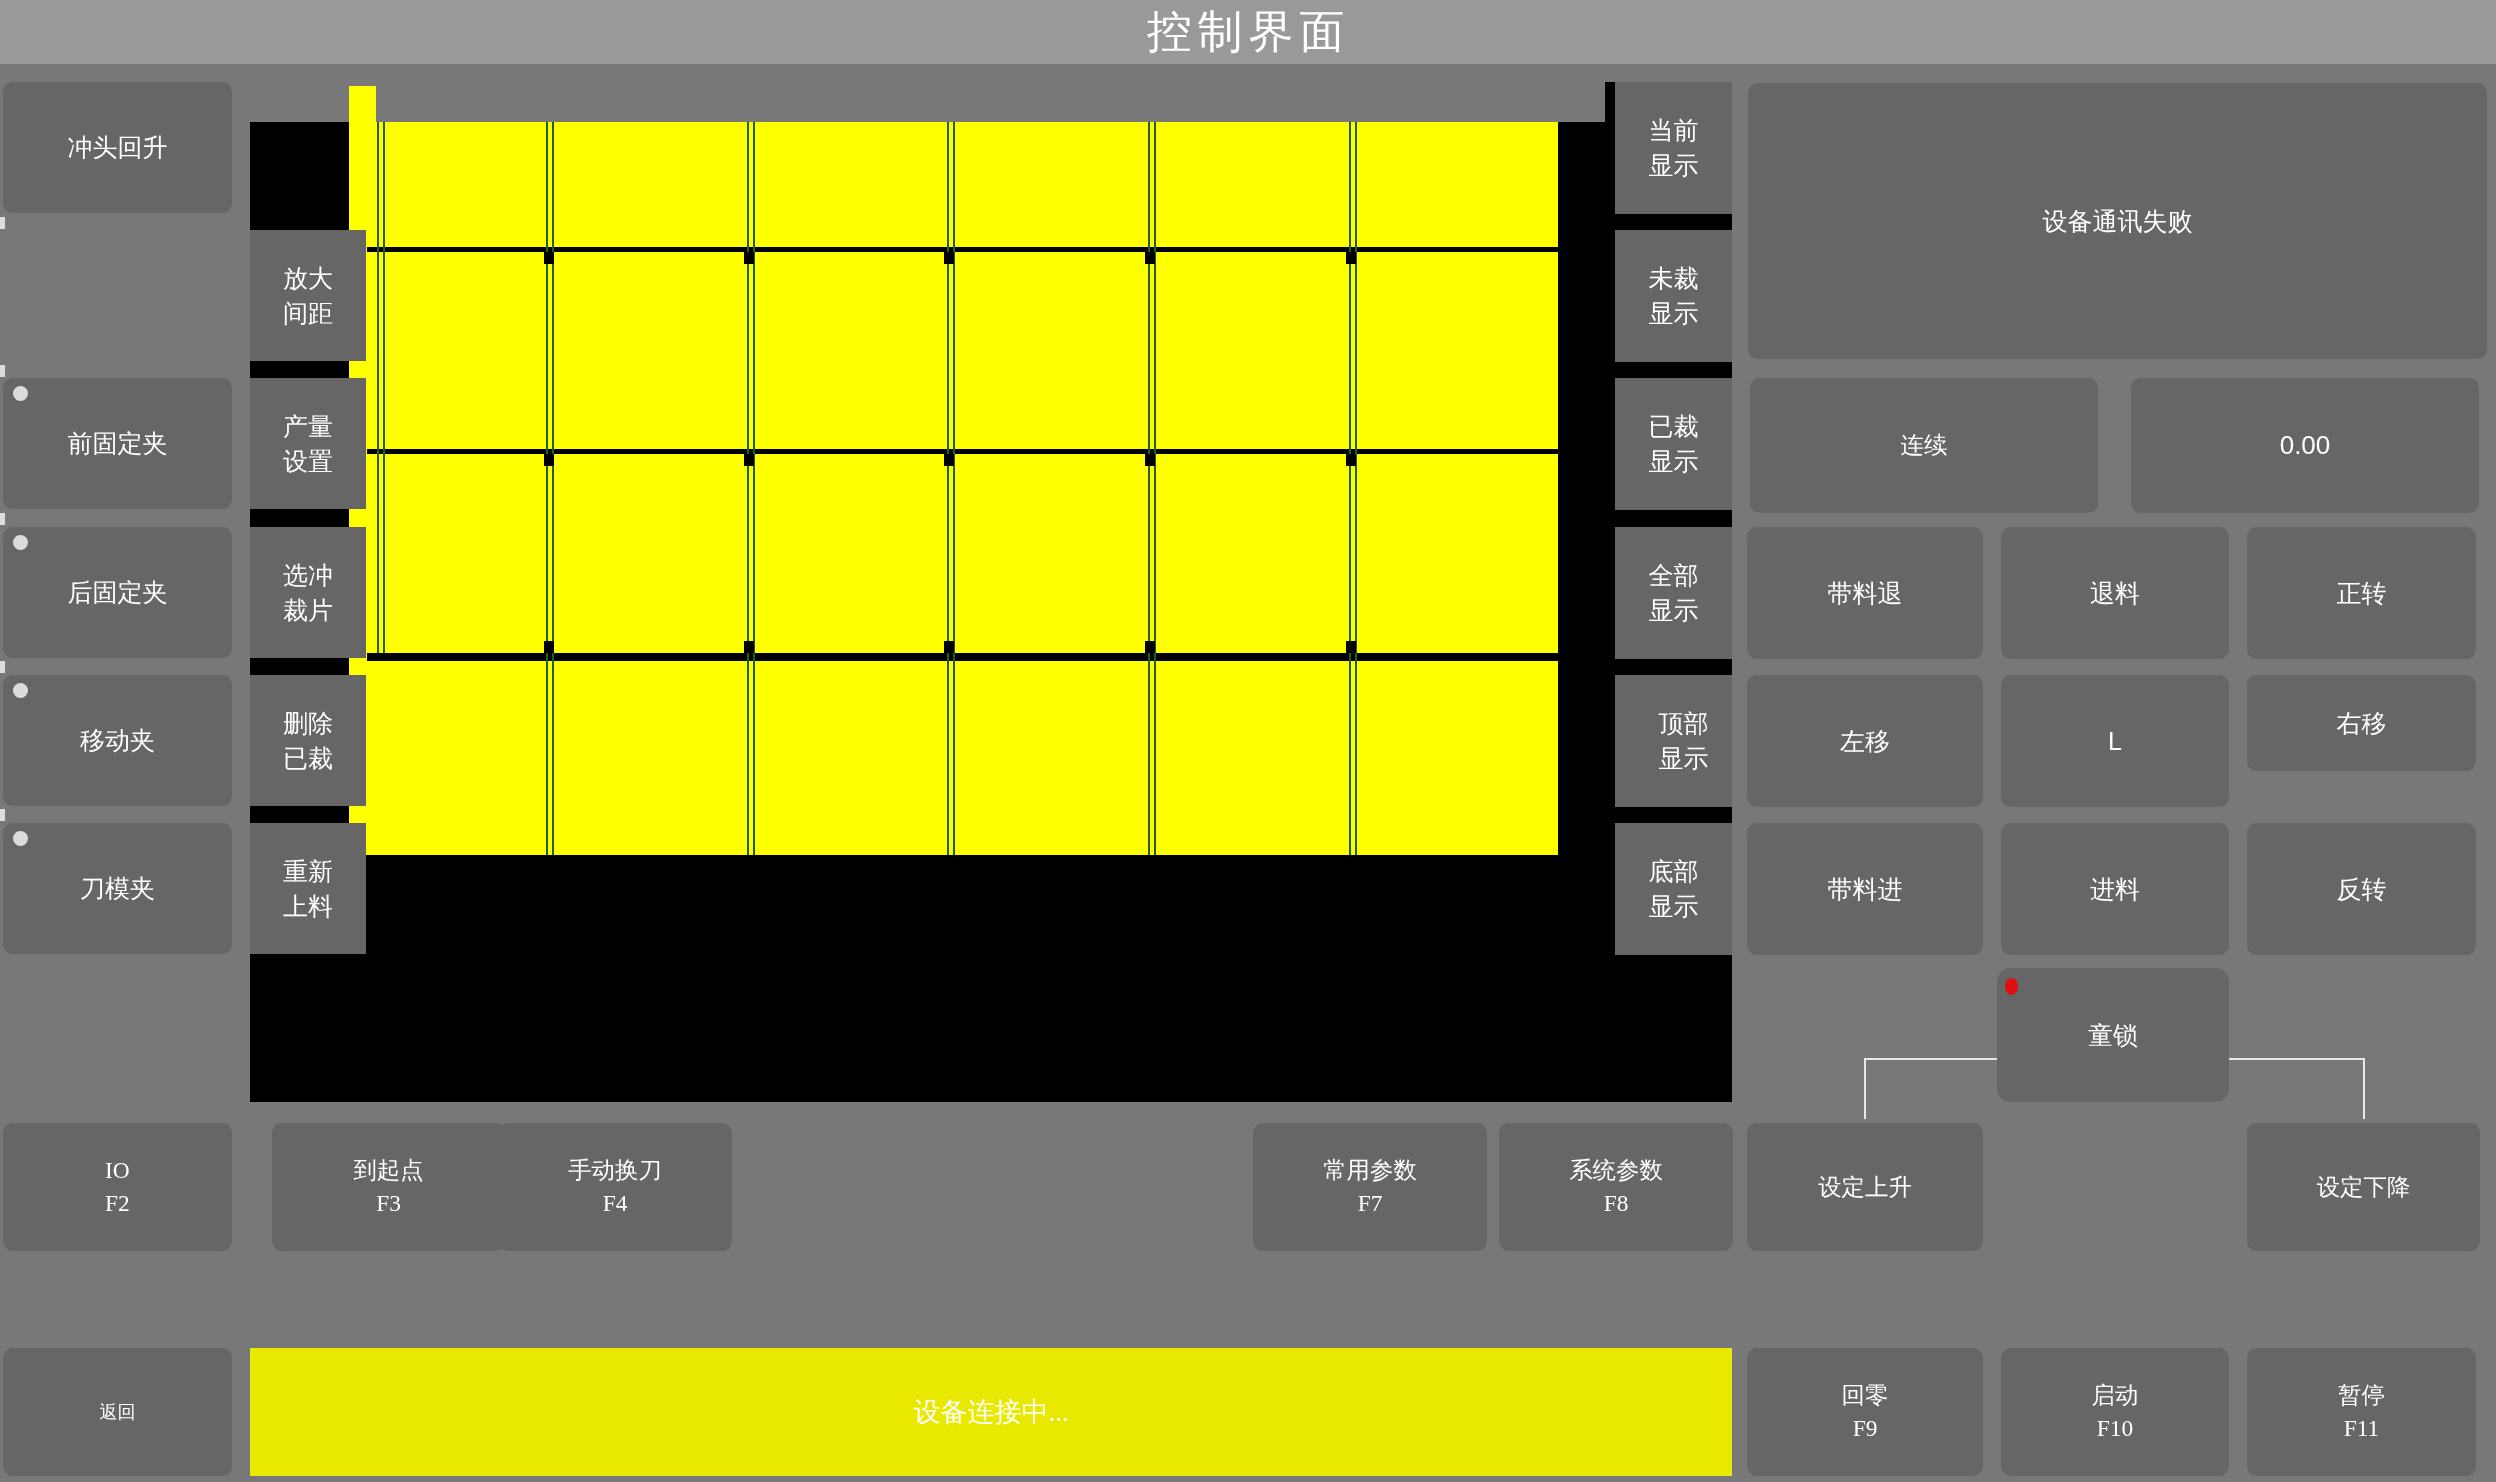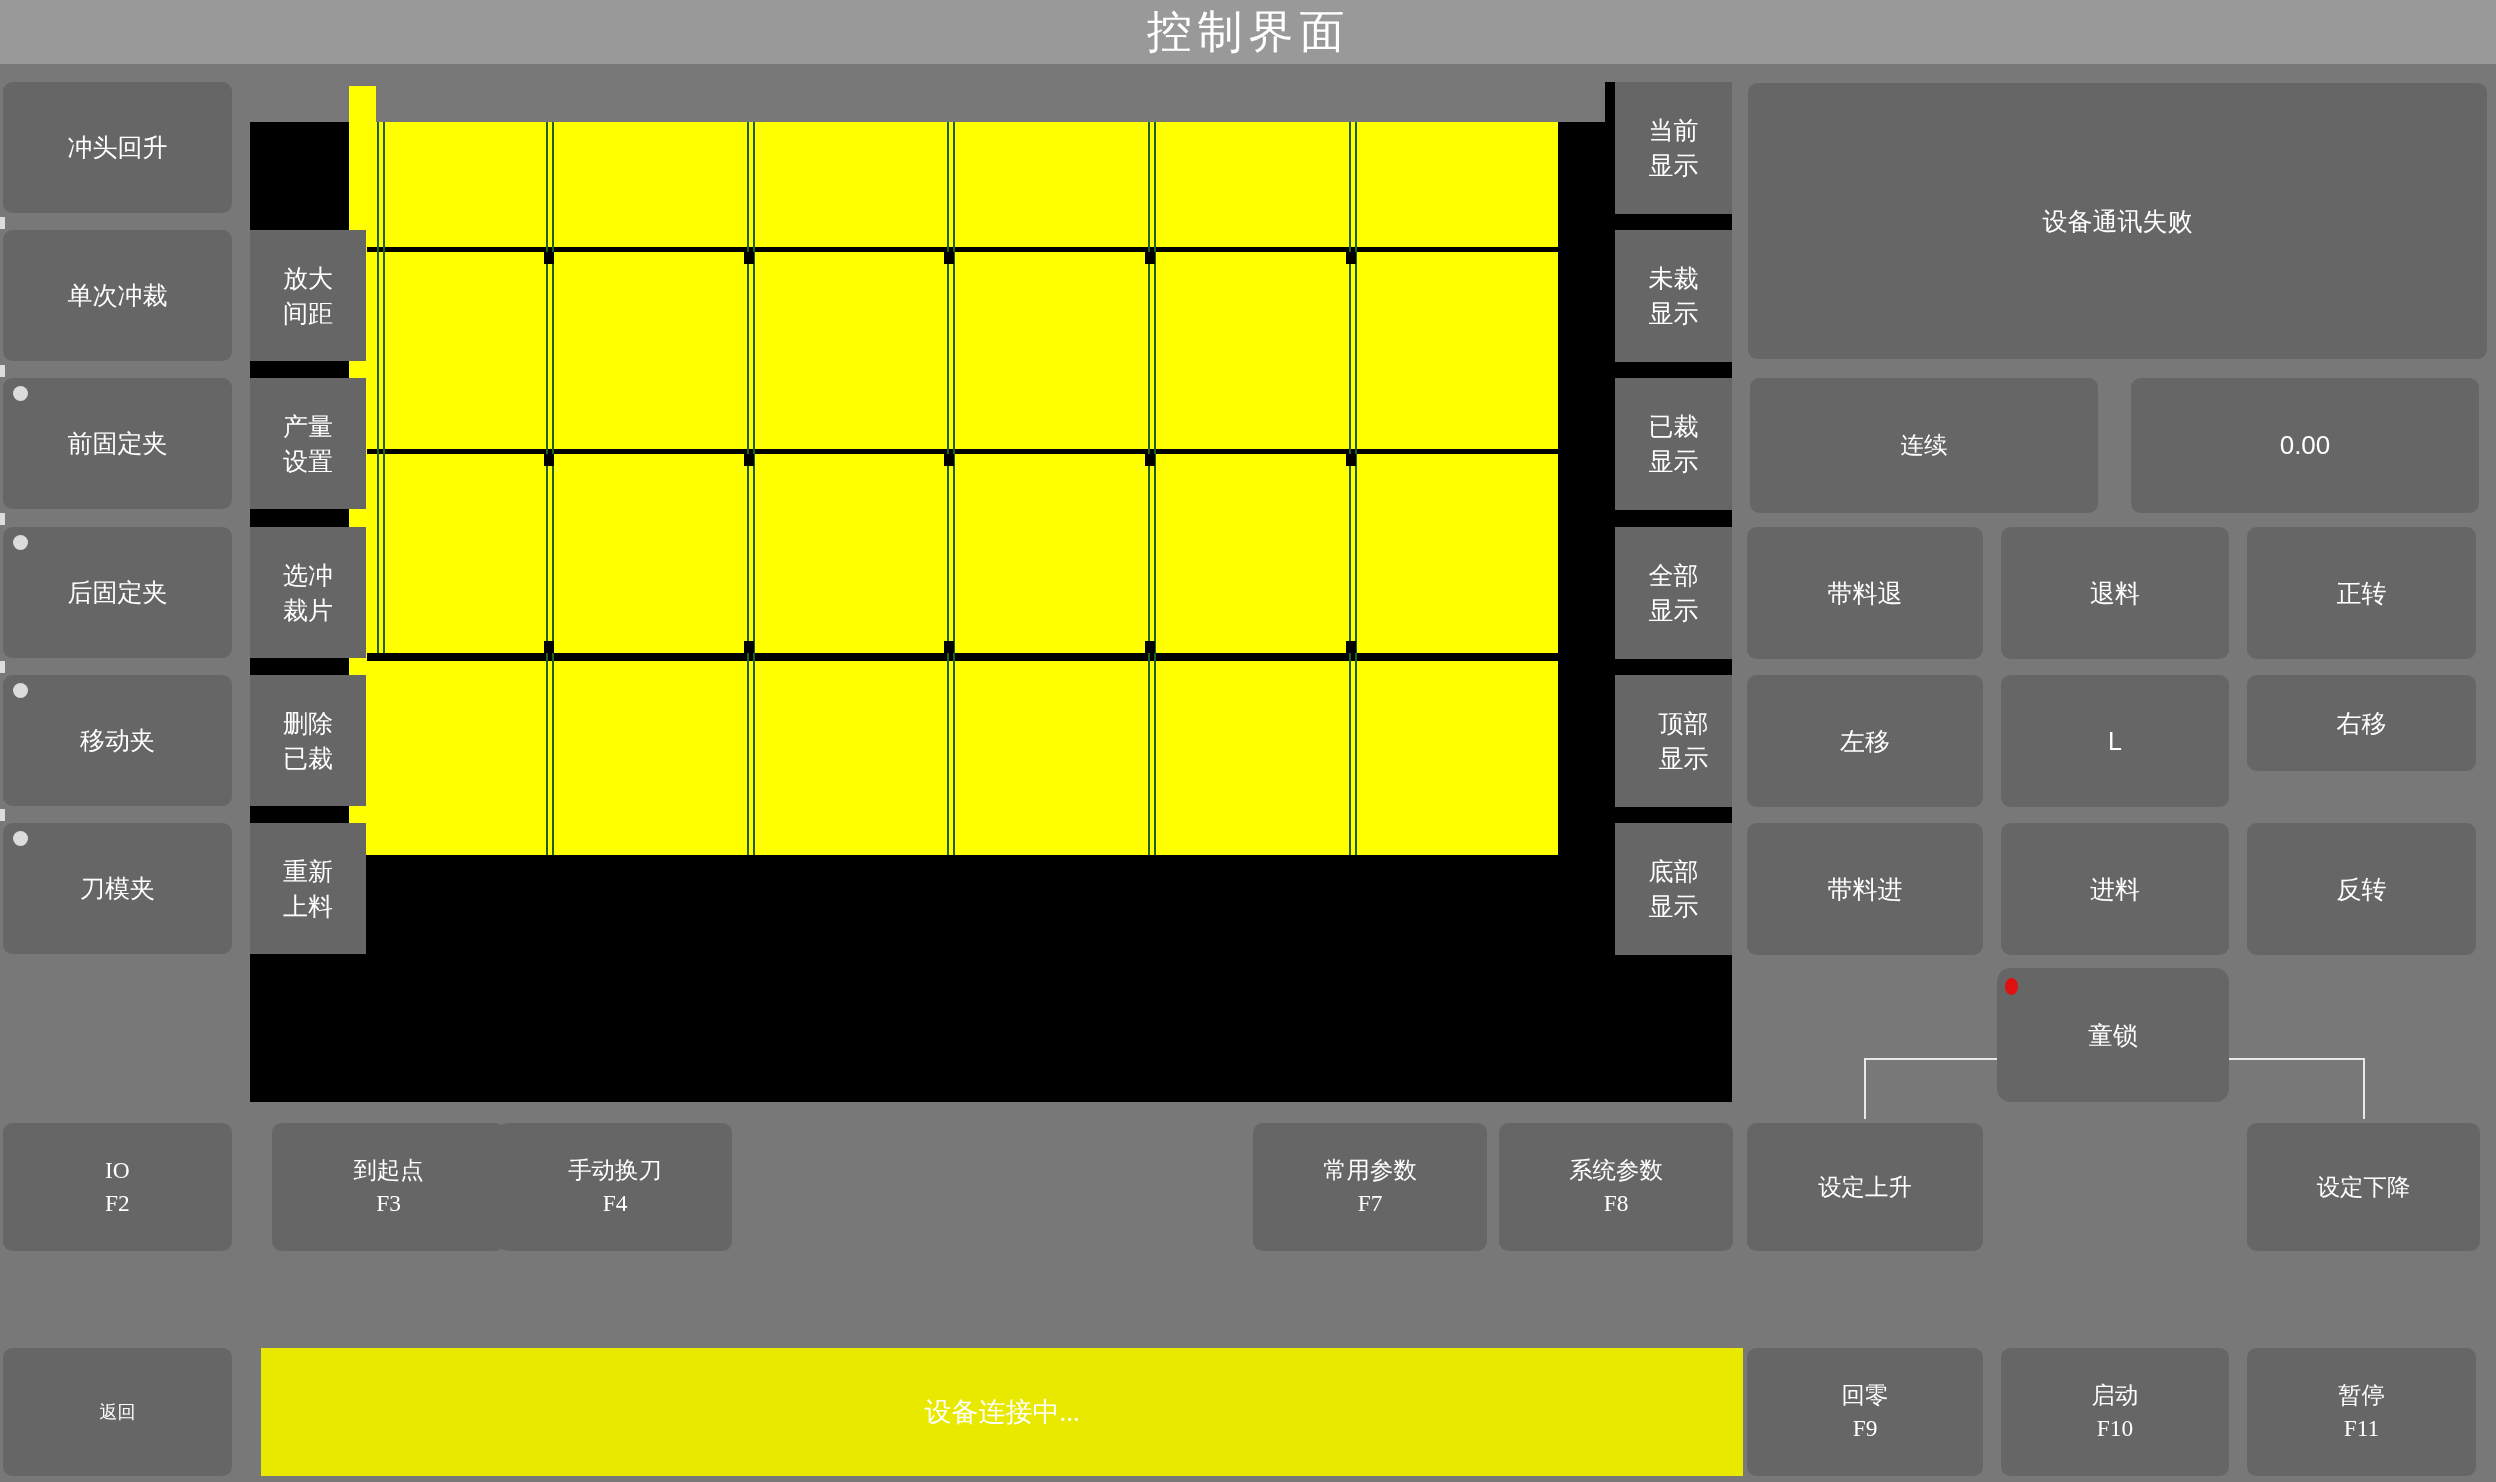--- a/index.html
+++ b/index.html
@@ -96,23 +96,20 @@
       <div class="tick" style="left: 177px; top: 519px;"></div>
       <div class="tick" style="left: 377px; top: 519px;"></div>
       <div class="tick" style="left: 577px; top: 519px;"></div>
       <div class="tick" style="left: 778px; top: 519px;"></div>
       <div class="tick" style="left: 979px; top: 519px;"></div>
     </div>
 
   <div class="btn rounded" style="left:2.9px;top:82px;width:229px;height:131px;">
     <span>冲头回升</span>
   </div>
-  <div class="btn rounded" style="left:2.9px;top:230px;width:229px;height:131px;">
-    <span>单次冲裁</span>
-  </div>
   <div class="btn rounded" style="left:2.9px;top:378px;width:229px;height:131px;">
     <span class="dot"></span>
     <span>前固定夹</span>
   </div>
   <div class="btn rounded" style="left:2.9px;top:527px;width:229px;height:131px;">
     <span class="dot"></span>
     <span>后固定夹</span>
   </div>
   <div class="btn rounded" style="left:2.9px;top:675px;width:229px;height:131px;">
     <span class="dot"></span>
@@ -249,21 +246,21 @@
   <div class="btn rounded fnkey" style="left:1747px;top:1123px;width:236px;height:128px;">
     <span>设定上升</span>
   </div>
   <div class="btn rounded fnkey" style="left:2247px;top:1123px;width:233px;height:128px;">
     <span>设定下降</span>
   </div>
 
   <div class="btn rounded" style="left:2.9px;top:1348px;width:229px;height:128px;font-size:18px;">
     <span>返回</span>
   </div>
-  <div class="statusbar" style="left:250px;top:1348px;width:1482px;height:128px;margin-left:11px;">
+  <div class="statusbar" style="left:250px;top:1348px;width:1482px;height:128px;">
     <span>设备连接中...</span>
   </div>
   <div class="btn rounded fnkey" style="left:1747px;top:1348px;width:236px;height:128px;">
     <span>回零</span>
     <span>F9</span>
   </div>
   <div class="btn rounded fnkey" style="left:2001px;top:1348px;width:228px;height:128px;">
     <span>启动</span>
     <span>F10</span>
   </div>

